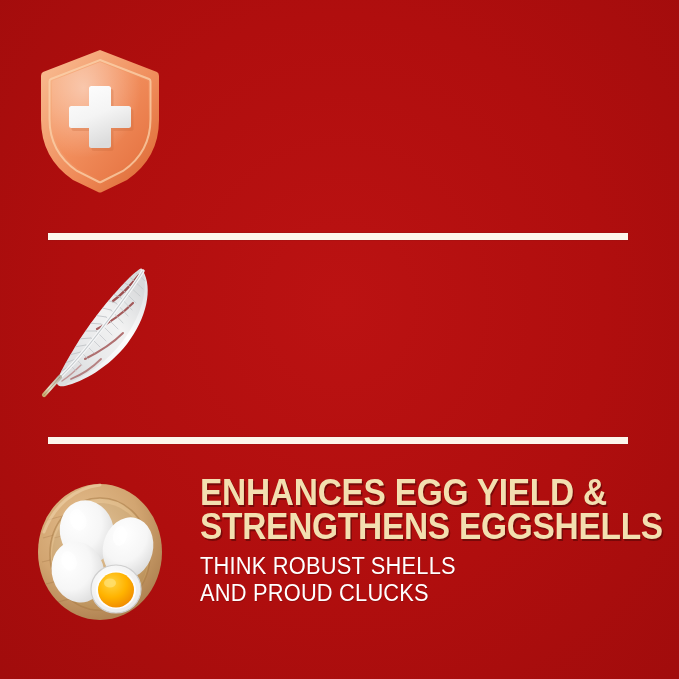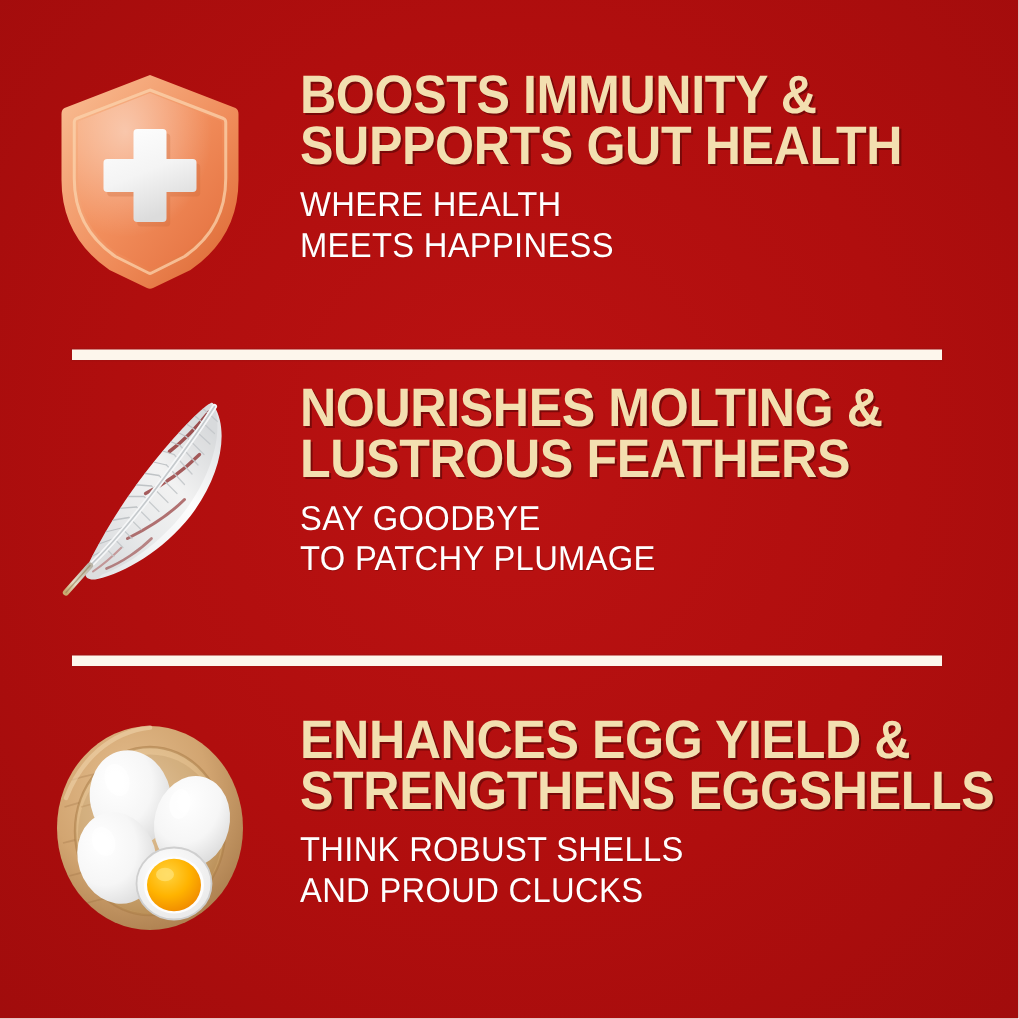--- a/index.html
+++ b/index.html
@@ -132,30 +132,20 @@
               <stop offset="100%" stop-color="#ffffff" stop-opacity="0"></stop>
             </radialGradient>
           </defs>
           <path d="M65 4 L122 26 Q124 27 124 30 L124 74 Q124 112 92 134 L67 146 Q65 147 63 146 L38 134 Q6 112 6 74 L6 30 Q6 27 8 26 Z" fill="url(#shEdge)"></path>
           <path d="M65 14 L114 33 Q115.5 33.7 115.5 35.5 L115.5 73 Q115.5 106 88 125 L66 136 Q65 136.5 64 136 L42 125 Q14.5 106 14.5 73 L14.5 35.5 Q14.5 33.7 16 33 Z" fill="none" stroke="#fbd3ac" stroke-width="2" stroke-opacity="0.75"></path>
           <path d="M65 16 L112 34.5 Q113 35 113 36.4 L113 73 Q113 104.5 87 122.5 L66 133 Q65 133.5 64 133 L43 122.5 Q17 104.5 17 73 L17 36.4 Q17 35 18 34.5 Z" fill="url(#shGrad)"></path>
           <path d="M65 16 L112 34.5 Q113 35 113 36.4 L113 73 Q113 104.5 87 122.5 L66 133 Q65 133.5 64 133 L43 122.5 Q17 104.5 17 73 L17 36.4 Q17 35 18 34.5 Z" fill="url(#shGloss)"></path>
           <path d="M56.5 40 h17 a2.5 2.5 0 0 1 2.5 2.5 v17.5 h17.5 a2.5 2.5 0 0 1 2.5 2.5 v17 a2.5 2.5 0 0 1 -2.5 2.5 h-17.5 v17.5 a2.5 2.5 0 0 1 -2.5 2.5 h-17 a2.5 2.5 0 0 1 -2.5 -2.5 v-17.5 h-17.5 a2.5 2.5 0 0 1 -2.5 -2.5 v-17 a2.5 2.5 0 0 1 2.5 -2.5 h17.5 v-17.5 a2.5 2.5 0 0 1 2.5 -2.5 z" fill="#c96a3c" opacity="0.3" transform="translate(2.5,3)"></path>
           <path d="M56.5 40 h17 a2.5 2.5 0 0 1 2.5 2.5 v17.5 h17.5 a2.5 2.5 0 0 1 2.5 2.5 v17 a2.5 2.5 0 0 1 -2.5 2.5 h-17.5 v17.5 a2.5 2.5 0 0 1 -2.5 2.5 h-17 a2.5 2.5 0 0 1 -2.5 -2.5 v-17.5 h-17.5 a2.5 2.5 0 0 1 -2.5 -2.5 v-17 a2.5 2.5 0 0 1 2.5 -2.5 h17.5 v-17.5 a2.5 2.5 0 0 1 2.5 -2.5 z" fill="url(#crossGrad)"></path>
         </svg>
-      </div>
-    </div>
-    <div class="text-cell">
-      <div class="headline">
-        <span class="ln">BOOSTS IMMUNITY &amp;</span>
-        <span class="ln">SUPPORTS GUT HEALTH</span>
-      </div>
-      <div class="subline">
-        <span class="ln">WHERE HEALTH</span>
-        <span class="ln">MEETS HAPPINESS</span>
       </div>
     </div>
   </div>
 
   <div class="divider" id="divider-1"></div>
 
   <div class="feature-row" id="row-feathers">
     <div class="icon-cell">
       <div class="feather-wrap">
         <svg width="130" height="152" viewBox="0 0 130 152" aria-hidden="true">
@@ -226,30 +216,20 @@
           </g>
 
           <path d="M108 16 C99 30 84 51 68 72 C52 93 36 112 23 124" stroke="#f6f7f8" stroke-width="3.4" fill="none" stroke-linecap="round"></path>
           <path d="M108 16 C99 30 84 51 68 72 C52 93 36 112 23 124" stroke="#b9bec2" stroke-width="1.1" fill="none" stroke-linecap="round" opacity="0.8"></path>
 
           <path d="M25 122 L9 140" stroke="url(#quillGrad)" stroke-width="4.2" stroke-linecap="round" fill="none"></path>
           <path d="M25 122 L9 140" stroke="#8f7a4d" stroke-width="0.9" stroke-linecap="round" fill="none" opacity="0.55"></path>
         </svg>
       </div>
     </div>
-    <div class="text-cell">
-      <div class="headline">
-        <span class="ln">NOURISHES MOLTING &amp;</span>
-        <span class="ln">LUSTROUS FEATHERS</span>
-      </div>
-      <div class="subline">
-        <span class="ln">SAY GOODBYE</span>
-        <span class="ln">TO PATCHY PLUMAGE</span>
-      </div>
-    </div>
   </div>
 
   <div class="divider" id="divider-2"></div>
 
   <div class="feature-row" id="row-eggs">
     <div class="icon-cell">
       <div class="eggbowl-wrap">
         <svg width="140" height="150" viewBox="0 0 140 150" aria-hidden="true">
           <defs>
             <radialGradient id="bowlOut" cx="0.38" cy="0.3" r="0.78">

